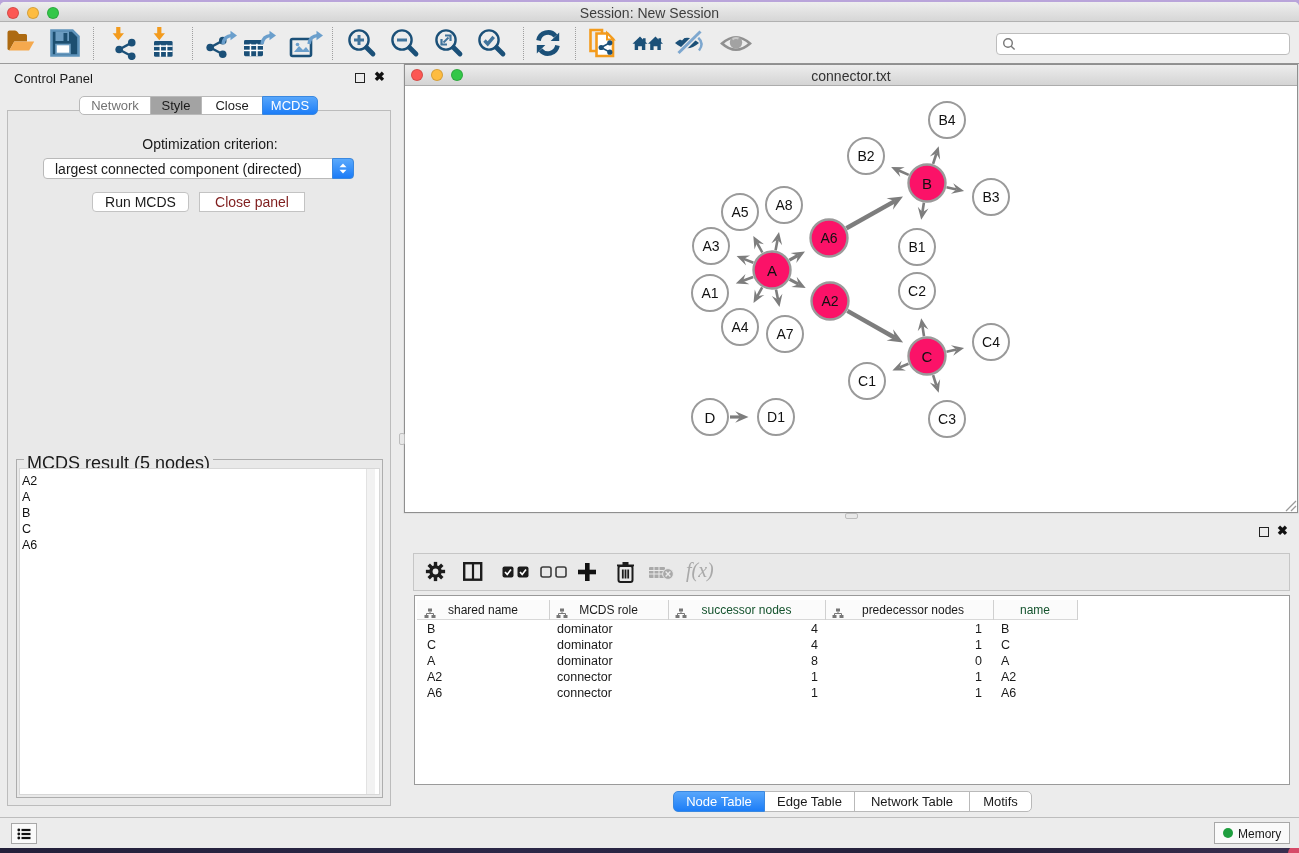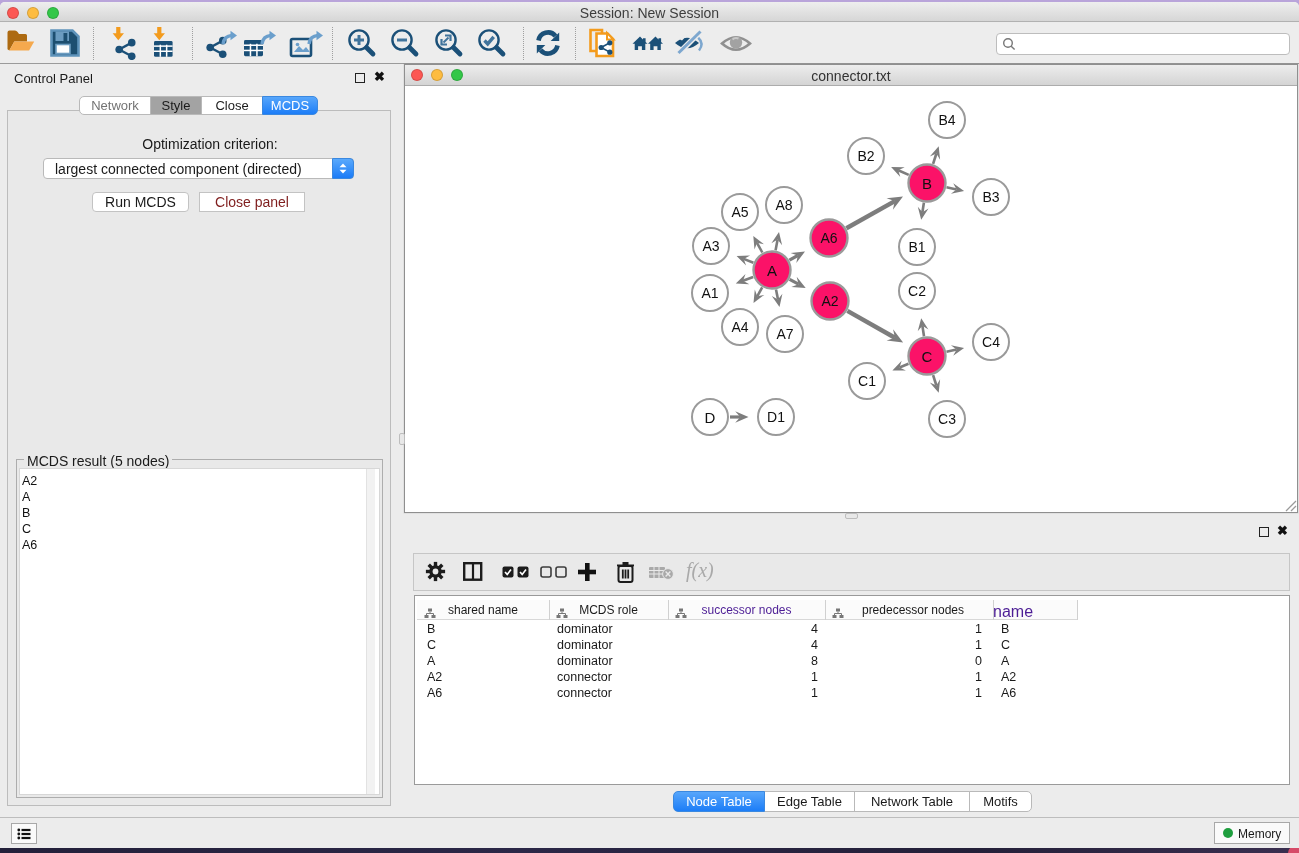--- a/index.html
+++ b/index.html
@@ -145,21 +145,21 @@
 <div class="abs" style="left:43px;top:158px;width:311px;height:21px;background:#fff;border:1px solid #b9b9b9;border-radius:4px;"></div>
 <div class="abs" style="left:55px;top:161px;font-size:14px;color:#1a1a1a;">largest connected component (directed)</div>
 <div class="abs" style="left:332px;top:158px;width:22px;height:21px;background:linear-gradient(#5aa9fc,#1a7bf7);border-radius:0 4px 4px 0;border:1px solid #3a88e0;"></div>
 <svg class="abs" style="left:336px;top:161px" width="14" height="15" viewBox="0 0 14 15">
     <path d="M3.5,6.2 l3.5,-3.8 l3.5,3.8 z" fill="#fff"></path>
     <path d="M3.5,8.8 l3.5,3.8 l3.5,-3.8 z" fill="#fff"></path>
   </svg>
 <div class="abs" style="left:92px;top:192px;width:97px;height:20px;background:#fff;border:1px solid #c3c3c3;border-radius:4px;font-size:14px;color:#1a1a1a;display:flex;align-items:center;justify-content:center;">Run MCDS</div>
 <div class="abs" style="left:199px;top:192px;width:106px;height:20px;background:#fff;border:1px solid #c3c3c3;border-radius:0;font-size:14px;color:#7f1d1d;display:flex;align-items:center;justify-content:center;">Close panel</div>
 <div class="abs" style="left:16px;top:459px;width:367px;height:339px;border:1px solid #adadad;"></div>
-<div class="abs" style="left:24px;top:453px;background:#e9e9e9;padding:0 3px;font-size:14px;color:#1a1a1a;">MCDS result (5 nodes)</div>
+<div class="abs" style="left:24px;top:453px;background:#e9e9e9;padding:0 3px;font-size:18px;color:#1a1a1a;">MCDS result (5 nodes)</div>
 <div class="abs" style="left:19px;top:468px;width:361px;height:327px;background:#fff;border:1px solid #d7d7d7;"></div>
 <div class="abs" style="left:366px;top:469px;width:9px;height:325px;background:#f2f2f2;border-left:1px solid #e2e2e2;"></div>
 <div class="abs" style="left:22px;top:473px;font-size:12.5px;color:#111;line-height:16px;">
     <div style="height:16px;">A2</div>
     <div style="height:16px;">A</div>
     <div style="height:16px;">B</div>
     <div style="height:16px;">C</div>
     <div style="height:16px;">A6</div>
   </div>
 <div class="abs" style="left:404px;top:64px;width:894px;height:449px;background:#fff;border:1px solid #8f8f8f;box-shadow:0 0 0 0.5px rgba(0,0,0,0.1);"></div>
@@ -330,31 +330,31 @@
       <path d="M6,3.5 v2 M2.5,7 v-1.5 h7 v1.5" stroke="#777" fill="none" stroke-width="1"></path>
     </svg></div>
 <div class="abs" style="left:549px;top:603px;width:119px;text-align:center;font-size:12px;color:#1a1a1a;">MCDS role</div>
 <div class="abs" style="left:668px;top:600px;width:1px;height:20px;background:#d0d0d0;"></div>
 <div class="abs" style="left:675px;top:605px;"><svg width="12" height="11" viewBox="0 0 12 11">
       <rect x="4" y="0.5" width="4" height="3" fill="#777"></rect>
       <rect x="0.5" y="7" width="4" height="3" fill="#777"></rect>
       <rect x="7.5" y="7" width="4" height="3" fill="#777"></rect>
       <path d="M6,3.5 v2 M2.5,7 v-1.5 h7 v1.5" stroke="#777" fill="none" stroke-width="1"></path>
     </svg></div>
-<div class="abs" style="left:668px;top:603px;width:157px;text-align:center;font-size:12px;color:#4c1d95;">successor nodes</div>
+<div class="abs" style="left:668px;top:603px;width:157px;text-align:center;font-size:12px;color:#14532d;">successor nodes</div>
 <div class="abs" style="left:825px;top:600px;width:1px;height:20px;background:#d0d0d0;"></div>
 <div class="abs" style="left:832px;top:605px;"><svg width="12" height="11" viewBox="0 0 12 11">
       <rect x="4" y="0.5" width="4" height="3" fill="#777"></rect>
       <rect x="0.5" y="7" width="4" height="3" fill="#777"></rect>
       <rect x="7.5" y="7" width="4" height="3" fill="#777"></rect>
       <path d="M6,3.5 v2 M2.5,7 v-1.5 h7 v1.5" stroke="#777" fill="none" stroke-width="1"></path>
     </svg></div>
 <div class="abs" style="left:825px;top:603px;width:168px;text-align:center;font-size:12px;color:#1a1a1a;padding-left:8px;">predecessor nodes</div>
 <div class="abs" style="left:993px;top:600px;width:1px;height:20px;background:#d0d0d0;"></div>
-<div class="abs" style="left:993px;top:603px;width:84px;font-size:16px;color:#4c1d95;">name</div>
+<div class="abs" style="left:993px;top:603px;width:84px;text-align:center;font-size:12px;color:#14532d;">name</div>
 <div class="abs" style="left:1077px;top:600px;width:1px;height:20px;background:#d0d0d0;"></div>
 <div class="abs" style="left:427px;top:622px;font-size:12.5px;color:#1a1a1a;">B</div>
 <div class="abs" style="left:557px;top:622px;font-size:12.5px;color:#1a1a1a;">dominator</div>
 <div class="abs" style="left:700px;top:622px;width:118px;text-align:right;font-size:12.5px;color:#1a1a1a;">4</div>
 <div class="abs" style="left:860px;top:622px;width:122px;text-align:right;font-size:12.5px;color:#1a1a1a;">1</div>
 <div class="abs" style="left:1001px;top:622px;font-size:12.5px;color:#1a1a1a;">B</div>
 <div class="abs" style="left:427px;top:638px;font-size:12.5px;color:#1a1a1a;">C</div>
 <div class="abs" style="left:557px;top:638px;font-size:12.5px;color:#1a1a1a;">dominator</div>
 <div class="abs" style="left:700px;top:638px;width:118px;text-align:right;font-size:12.5px;color:#1a1a1a;">4</div>
 <div class="abs" style="left:860px;top:638px;width:122px;text-align:right;font-size:12.5px;color:#1a1a1a;">1</div>

